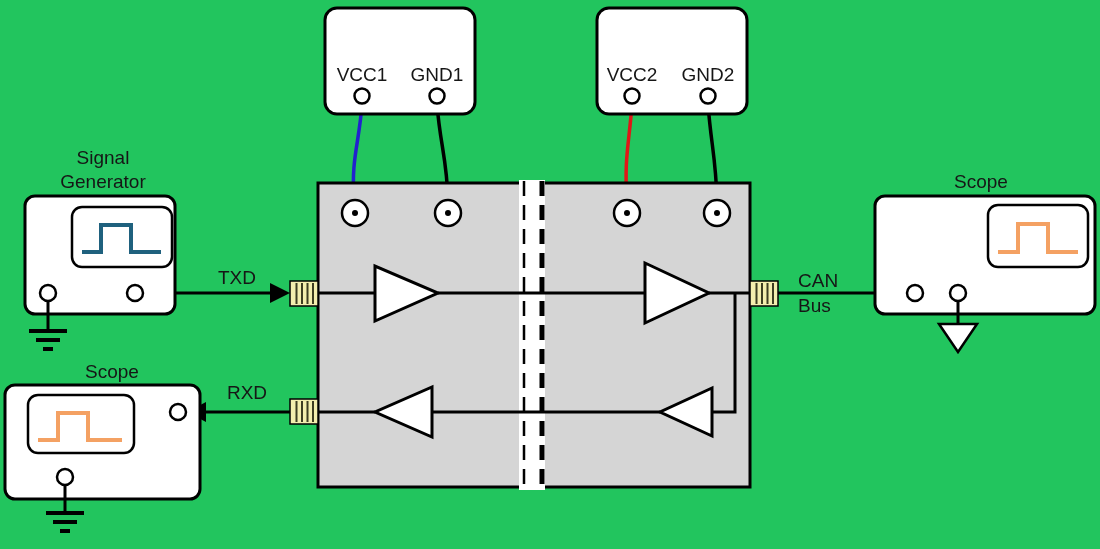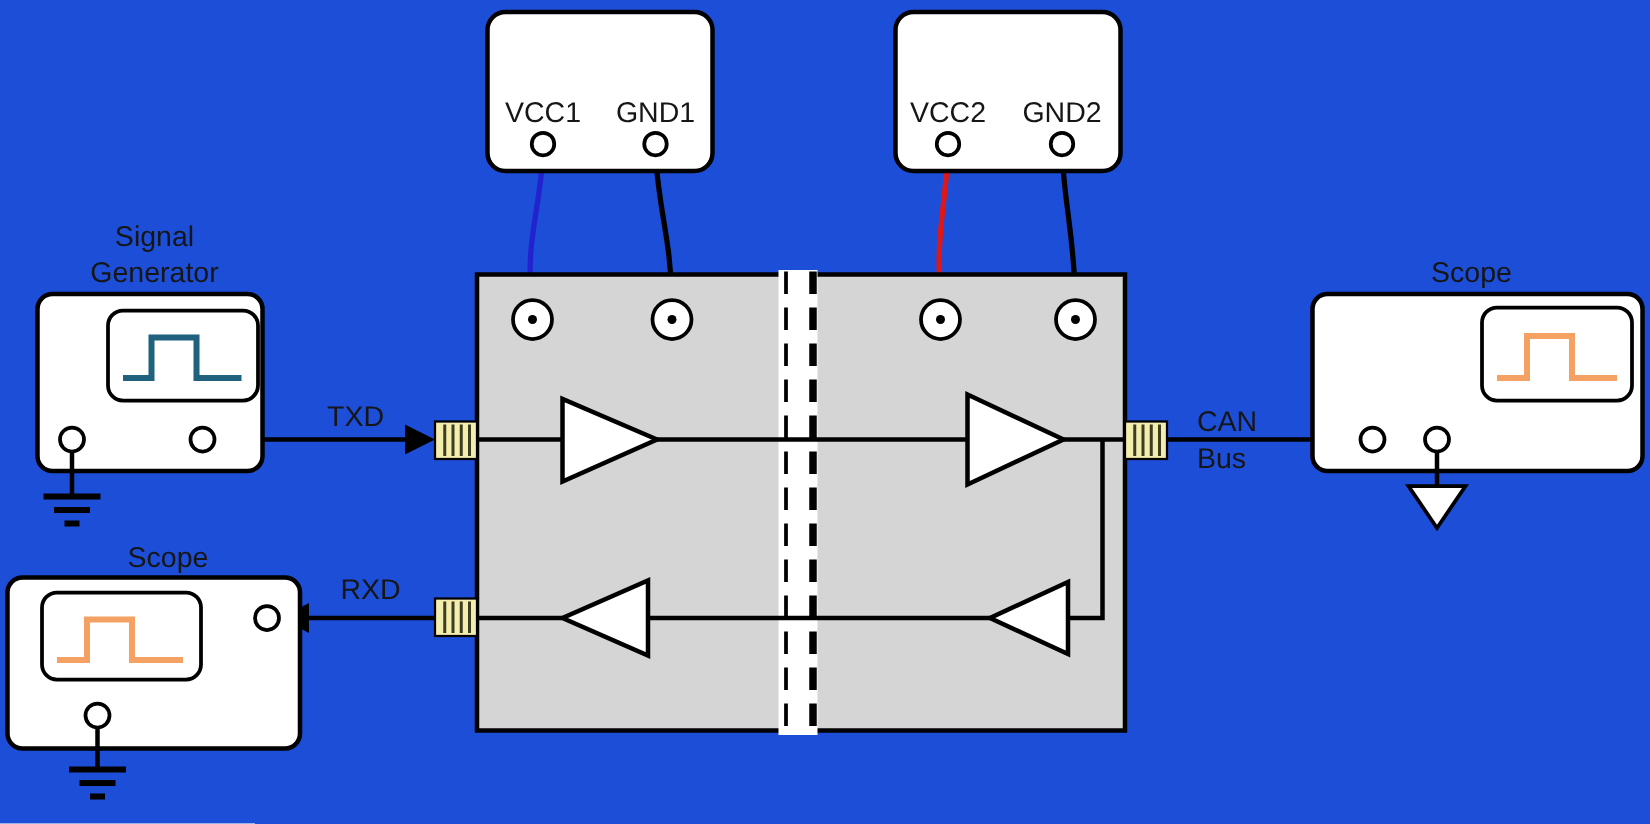--- a/index.html
+++ b/index.html
@@ -1,20 +1,20 @@
 <!DOCTYPE html>
 <html><head>
 <meta charset="utf-8">
 <style>
   html, body { margin: 0; padding: 0; background: #ffffff; }
   .canvas {
     position: relative;
     width: 1100px;
     height: 549px;
-    background: #1d4ed8;
+    background: #22c55e;
     overflow: hidden;
   }
   svg text {
     font-family: "Liberation Sans", "DejaVu Sans", sans-serif;
     font-size: 19px;
     fill: #161616;
   }
 </style>
 </head>
 <body>

